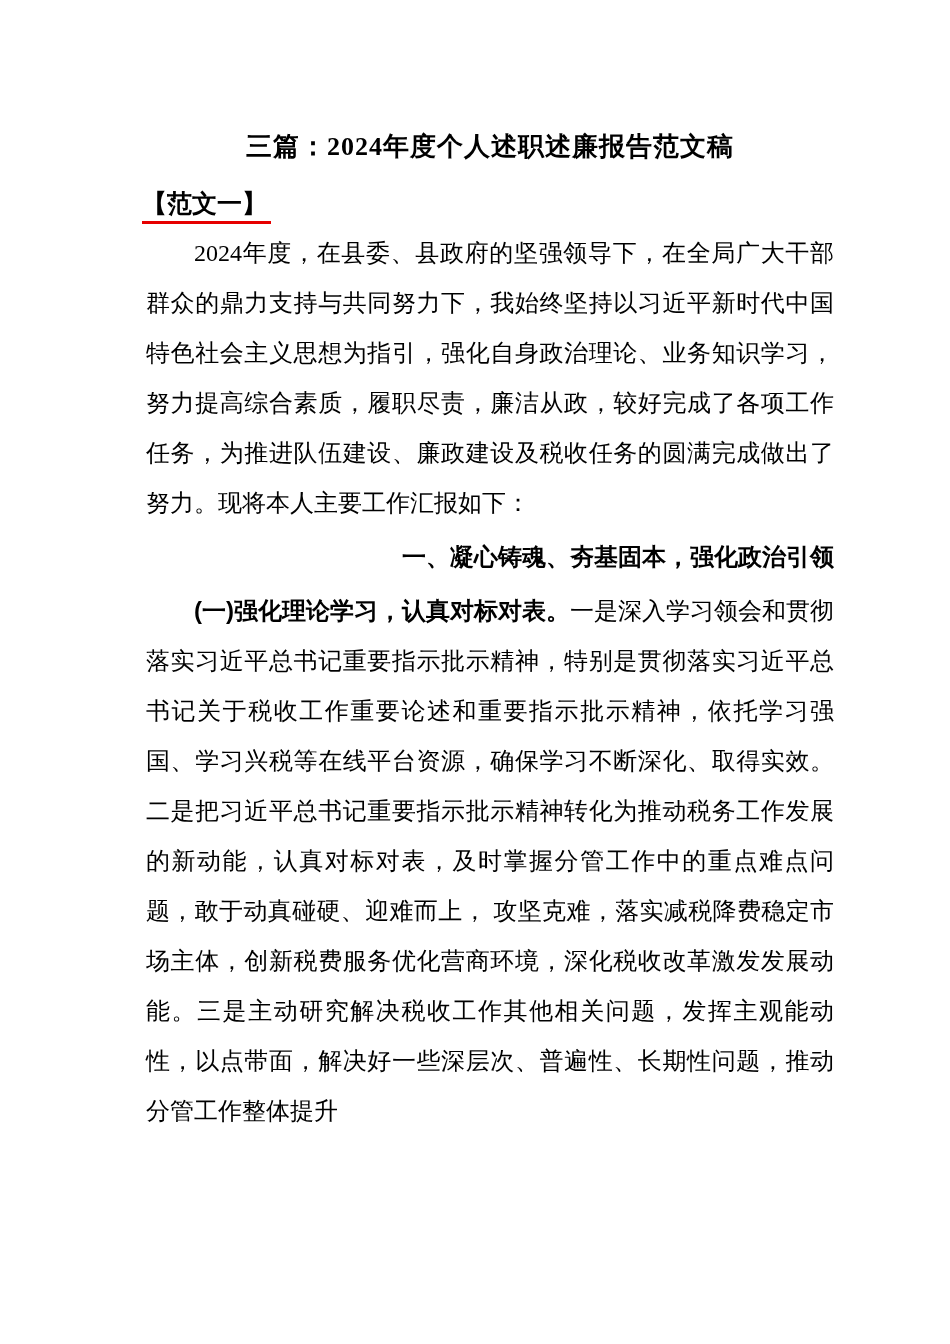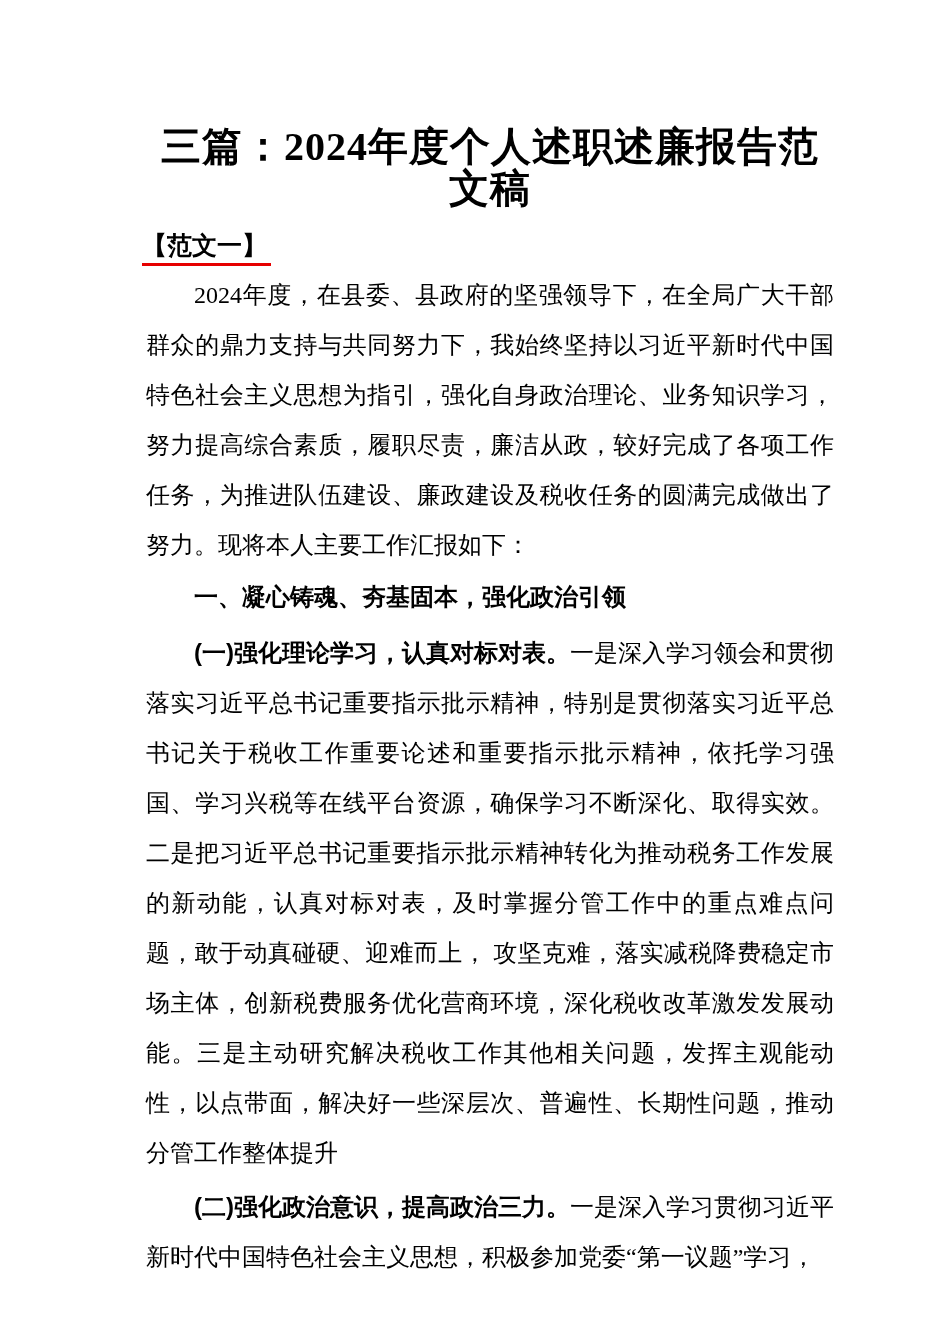--- a/index.html
+++ b/index.html
@@ -13,21 +13,21 @@
     height: 1344px;
     box-sizing: border-box;
     background: #ffffff;
     padding: 126px 112px 0 142px;
     color: #000000;
     font-family: "Liberation Serif", "DejaVu Serif", serif;
     overflow: hidden;
   }
   .doc-title {
     margin: 0;
-    font-size: 40px;
+    font-size: 26px;
     line-height: 42px;
     font-weight: bold;
     text-align: center;
     letter-spacing: 1px;
     font-family: "Liberation Serif", "DejaVu Serif", serif;
   }
   .section-label-row {
     margin-top: 18px;
   }
   .section-label {
@@ -42,37 +42,36 @@
   .doc-body p,
   .doc-body h2 {
     margin: 4px;
     font-size: 24px;
     line-height: 50px;
     text-indent: 2em;
     text-align: justify;
   }
   .doc-body h2.heading {
     font-weight: bold;
-    text-align: left;
-    font-family: Liberation Mono, monospace;
+    text-align: right;
+    font-family: Liberation Serif, serif;
   }
   .doc-body strong.lead {
     font-weight: bold;
     font-family: "Liberation Sans", "DejaVu Sans", sans-serif;
   }
 </style>
 </head>
 <body>
 
 <div class="page">
   <h1 class="doc-title">三篇：2024年度个人述职述廉报告范文稿</h1>
 
   <div class="section-label-row">
     <span class="section-label" id="section-label" style="border-bottom-color: rgb(230, 0, 0);">【范文一】</span>
   </div>
 
   <div class="doc-body" id="doc-body">
       <p class="body">2024年度，在县委、县政府的坚强领导下，在全局广大干部群众的鼎力支持与共同努力下，我始终坚持以习近平新时代中国特色社会主义思想为指引，强化自身政治理论、业务知识学习，努力提高综合素质，履职尽责，廉洁从政，较好完成了各项工作任务，为推进队伍建设、廉政建设及税收任务的圆满完成做出了努力。现将本人主要工作汇报如下：</p>
       <h2 class="heading">一、凝心铸魂、夯基固本，强化政治引领</h2>
       <p class="body"><strong class="lead">(一)强化理论学习，认真对标对表。</strong>一是深入学习领会和贯彻落实习近平总书记重要指示批示精神，特别是贯彻落实习近平总书记关于税收工作重要论述和重要指示批示精神，依托学习强国、学习兴税等在线平台资源，确保学习不断深化、取得实效。二是把习近平总书记重要指示批示精神转化为推动税务工作发展的新动能，认真对标对表，及时掌握分管工作中的重点难点问题，敢于动真碰硬、迎难而上，  攻坚克难，落实减税降费稳定市场主体，创新税费服务优化营商环境，深化税收改革激发发展动能。三是主动研究解决税收工作其他相关问题，发挥主观能动性，以点带面，解决好一些深层次、普遍性、长期性问题，推动分管工作整体提升</p>
-      <p class="body"><strong class="lead">(二)强化政治意识，提高政治三力。</strong>一是深入学习贯彻习近平新时代中国特色社会主义思想，积极参加党委“第一议题”学习，</p>
     </div>
 </div>
 
 </body></html>

